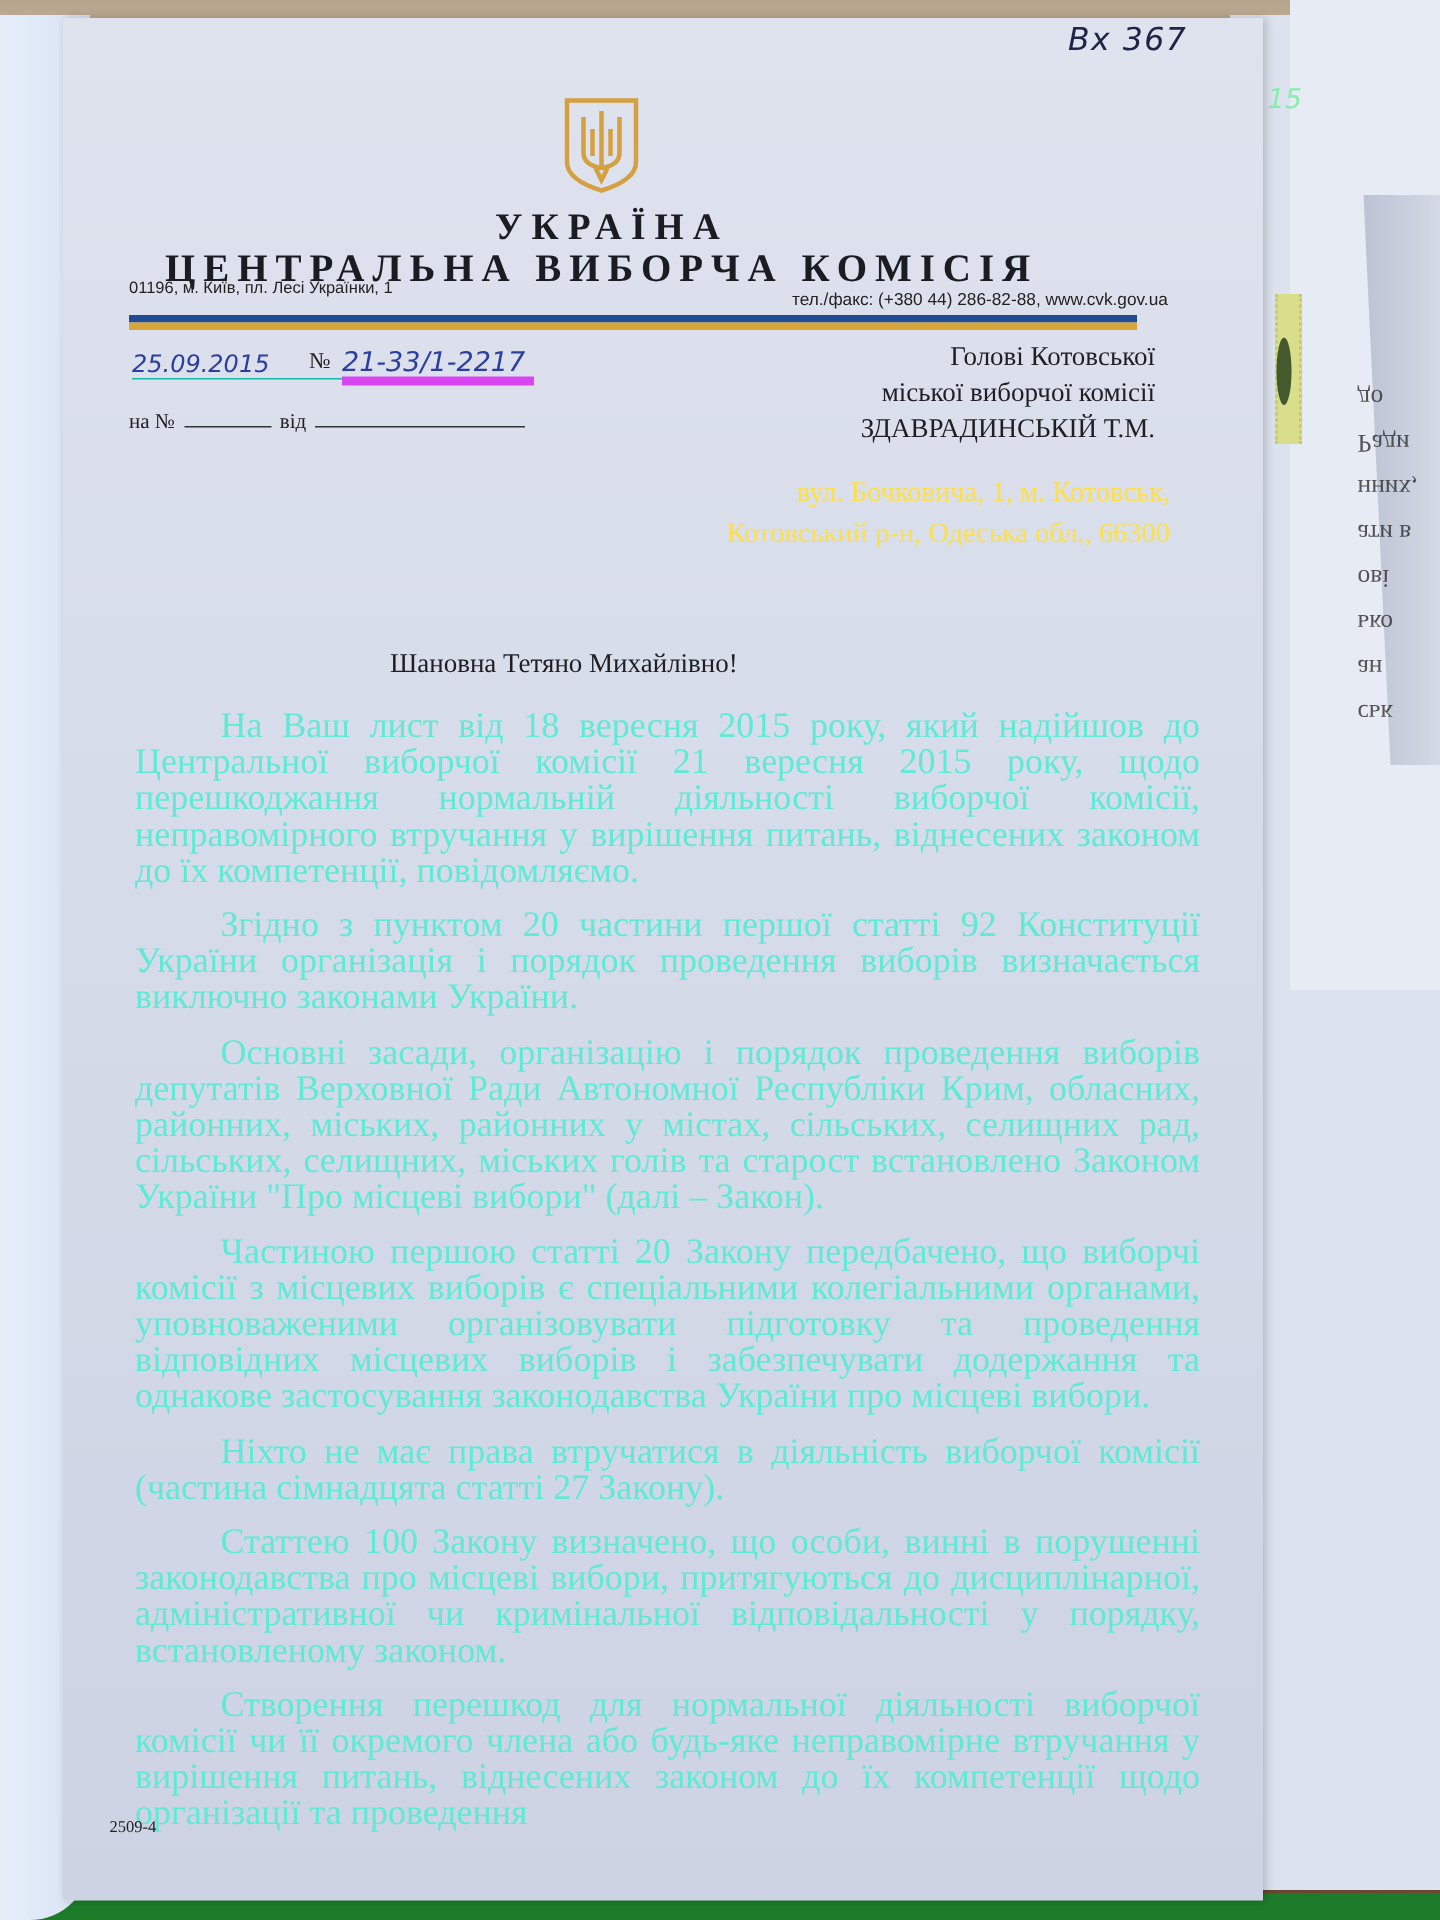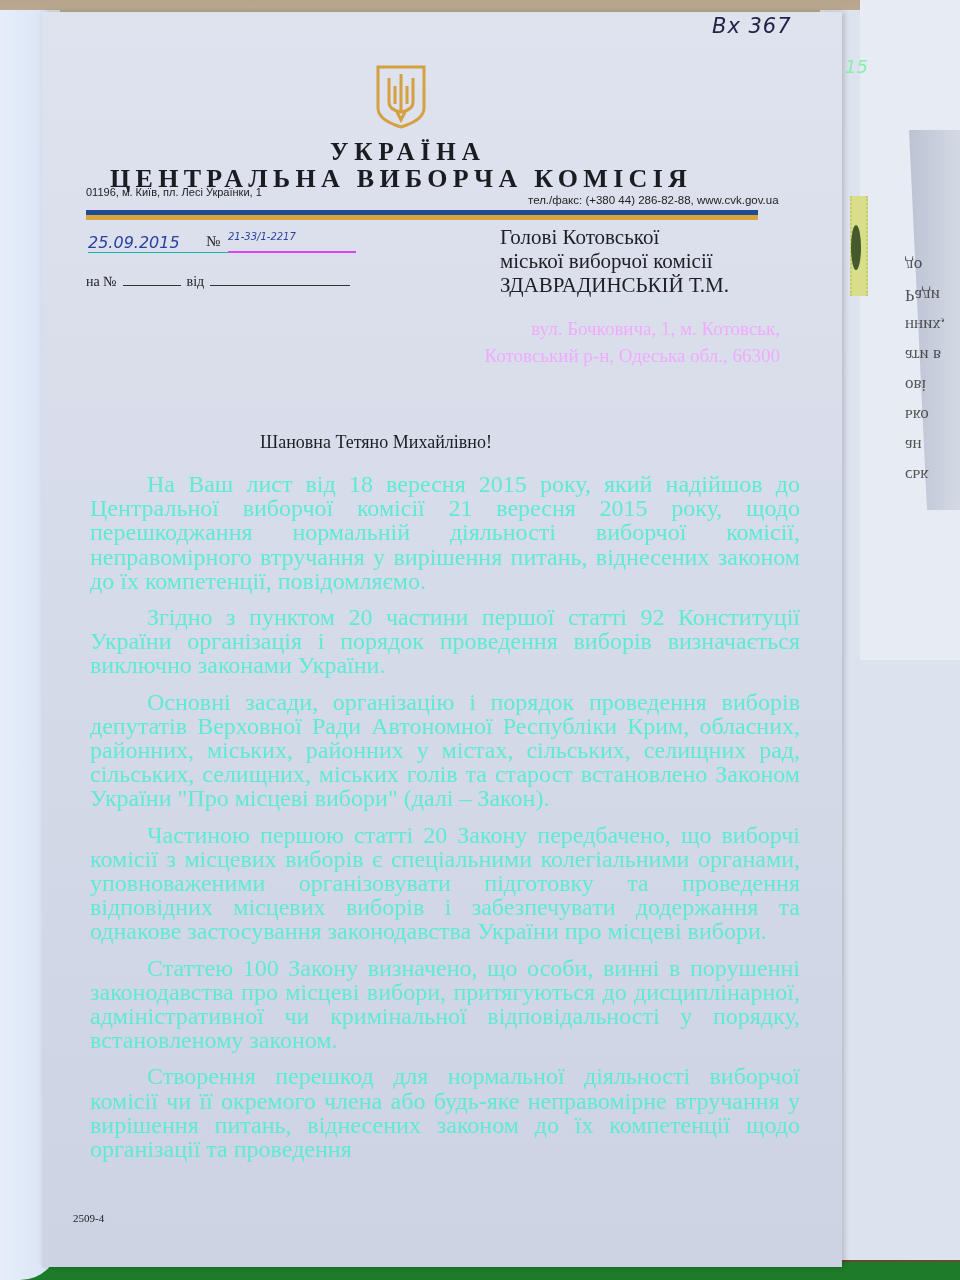--- a/index.html
+++ b/index.html
@@ -50,30 +50,30 @@
   .addr-left { position:absolute; left:86px; top:186px; font-family:"Liberation Sans", sans-serif;
     font-size:11px; color:#222; }
   .addr-right { position:absolute; left:528px; top:194px; font-family:Liberation Sans, sans-serif;
     font-size:11.5px; color:#222; }
   .stripe-blue { position:absolute; left:86px; top:210px; width:672px; height:5px; background:#1f4c93; }
   .stripe-yellow { position:absolute; left:86px; top:215px; width:672px; height:5px; background:#d8a53a; }
 
   .date-hand { position:absolute; left:88px; top:233px; width:160px; border-bottom:1px solid #14b8a6;
     font-family:"DejaVu Sans", sans-serif; font-style:italic; color:#2a3fa0; font-size:16px; height:19px; }
   .no-sign { position:absolute; left:206px; top:233px; font-size:15px; color:#222; }
-  .num-hand { position:absolute; left:228px; top:231px; width:128px; border-bottom:2px solid #d946ef;
-    font-family:"DejaVu Sans", sans-serif; font-style:italic; color:#2a3fa0; font-size:10px; height:20px; }
+  .num-hand { position:absolute; left:228px; top:231px; width:128px; border-bottom:6px solid #d946ef;
+    font-family:"DejaVu Sans", sans-serif; font-style:italic; color:#2a3fa0; font-size:18px; height:20px; }
   .ref-row { position:absolute; left:86px; top:274px; font-size:14px; color:#222; }
   .ref-line1 { display:inline-block; width:58px; border-bottom:1px solid #333; margin:0 6px; }
   .ref-line2 { display:inline-block; width:140px; border-bottom:1px solid #333; margin-left:6px; }
 
-  .recipient { position:absolute; left:500px; top:225px; width:270px; text-align:left;
-    font-size:21px; line-height:24px; color:#1e1e24; }
+  .recipient { position:absolute; left:500px; top:225px; width:270px; text-align:right;
+    font-size:18px; line-height:24px; color:#1e1e24; }
   .address-block { position:absolute; left:440px; top:315px; width:340px; text-align:right;
-    font-size:19px; line-height:27px; color:#f0abfc; }
+    font-size:19px; line-height:27px; color:#fde047; }
 
   .salutation { position:absolute; left:260px; top:432px; font-size:18px; color:#1e1e24; }
 
   .body { position:absolute; left:90px; top:472px; width:710px; font-size:24px;
     line-height:24.2px; color:#5eead4; }
   .body p { margin:0 0 12px 0; text-align:justify; text-indent:57px; }
   .doc-code { position:absolute; left:73px; top:1212px; font-size:11px; color:#222; }
 </style>
 </head>
 <body>
@@ -135,17 +135,18 @@
   <div>Котовський р-н, Одеська обл., 66300</div>
 </div>
 
 <div class="salutation">Шановна Тетяно Михайлівно!</div>
 
 <div class="body">
   <p>На Ваш лист від 18 вересня 2015 року, який надійшов до Центральної виборчої комісії 21 вересня 2015 року, щодо перешкоджання нормальній діяльності виборчої комісії, неправомірного втручання у вирішення питань, віднесених законом до їх компетенції, повідомляємо.</p>
   <p>Згідно з пунктом 20 частини першої статті 92 Конституції України організація і порядок проведення виборів визначається виключно законами України.</p>
   <p>Основні засади, організацію і порядок проведення виборів депутатів Верховної Ради Автономної Республіки Крим, обласних, районних, міських, районних у містах, сільських, селищних рад, сільських, селищних, міських голів та старост встановлено Законом України "Про місцеві вибори" (далі – Закон).</p>
   <p>Частиною першою статті 20 Закону передбачено, що виборчі комісії з місцевих виборів є спеціальними колегіальними органами, уповноваженими організовувати підготовку та проведення відповідних місцевих виборів і забезпечувати додержання та однакове застосування законодавства України про місцеві вибори.</p>
+  <p>Ніхто не має права втручатися в діяльність виборчої комісії (частина сімнадцята статті 27 Закону).</p>
   <p>Статтею 100 Закону визначено, що особи, винні в порушенні законодавства про місцеві вибори, притягуються до дисциплінарної, адміністративної чи кримінальної відповідальності у порядку, встановленому законом.</p>
   <p>Створення перешкод для нормальної діяльності виборчої комісії чи її окремого члена або будь-яке неправомірне втручання у вирішення питань, віднесених законом до їх компетенції щодо організації та проведення</p>
 </div>
 
 <div class="doc-code">2509-4</div>
 
 </body></html>

